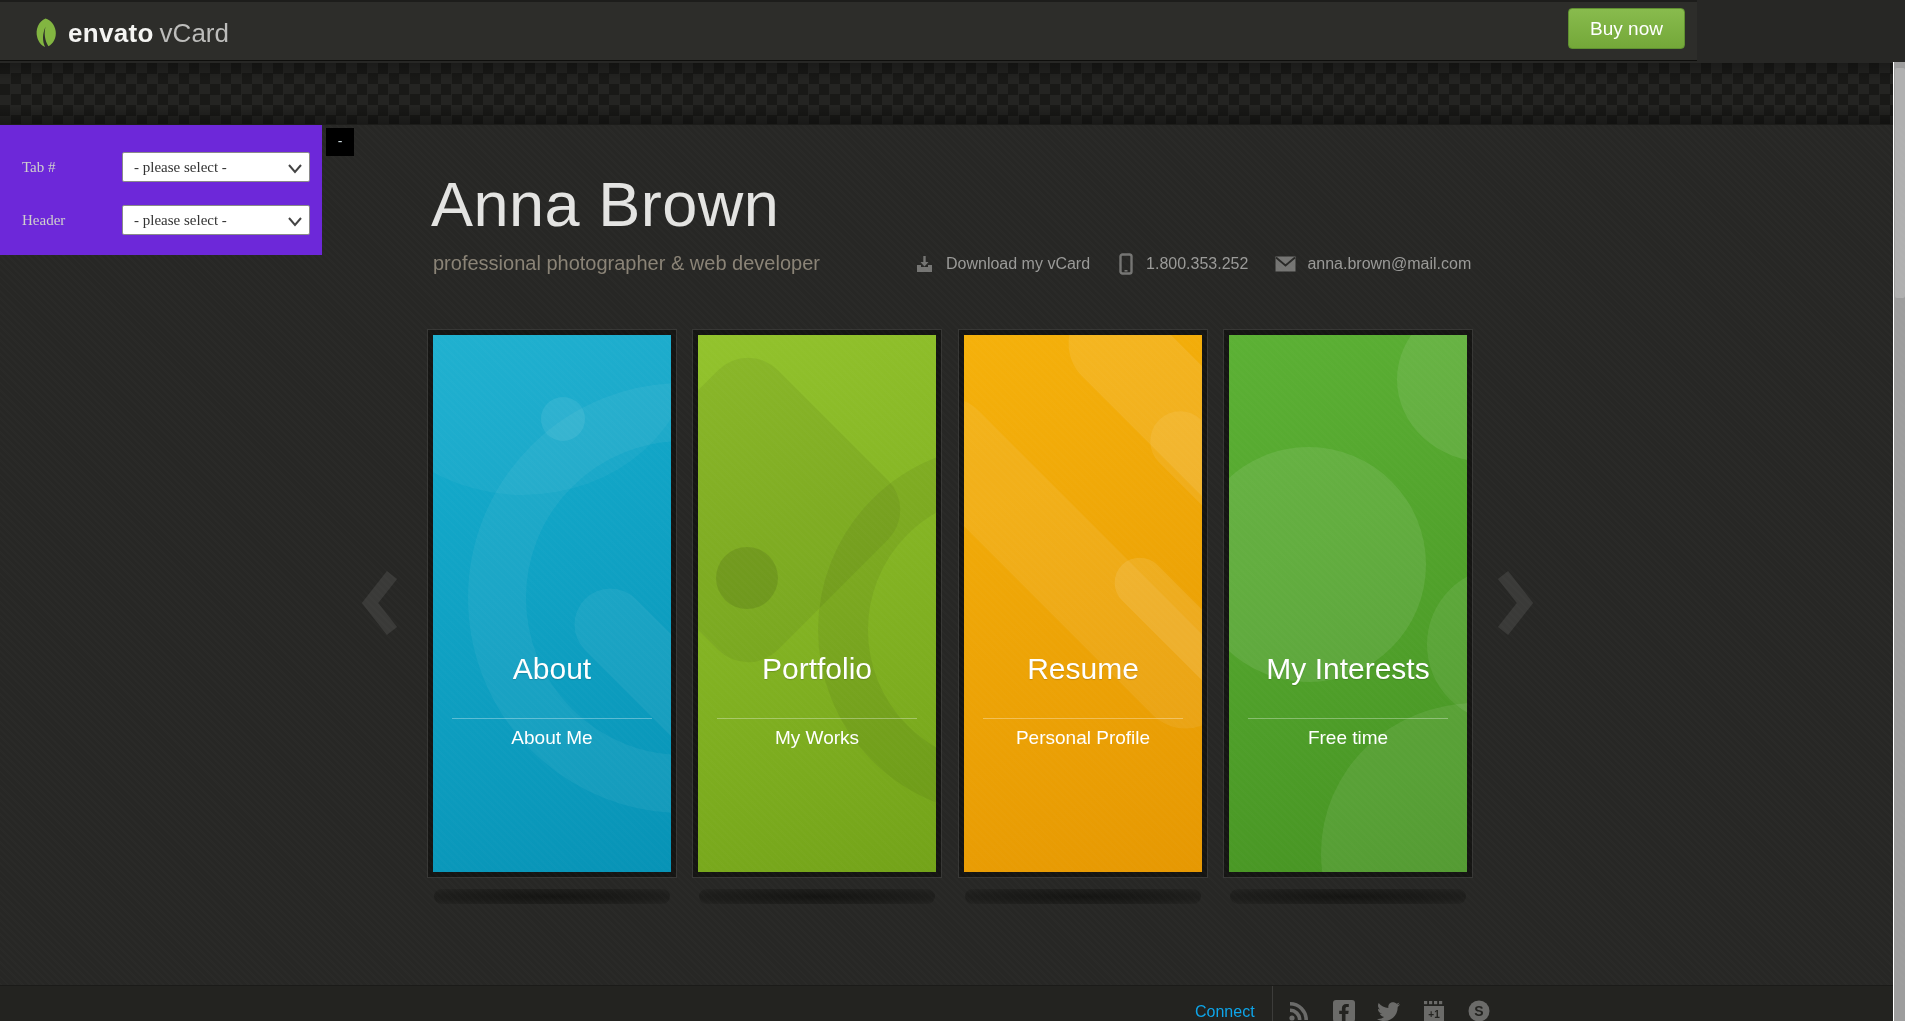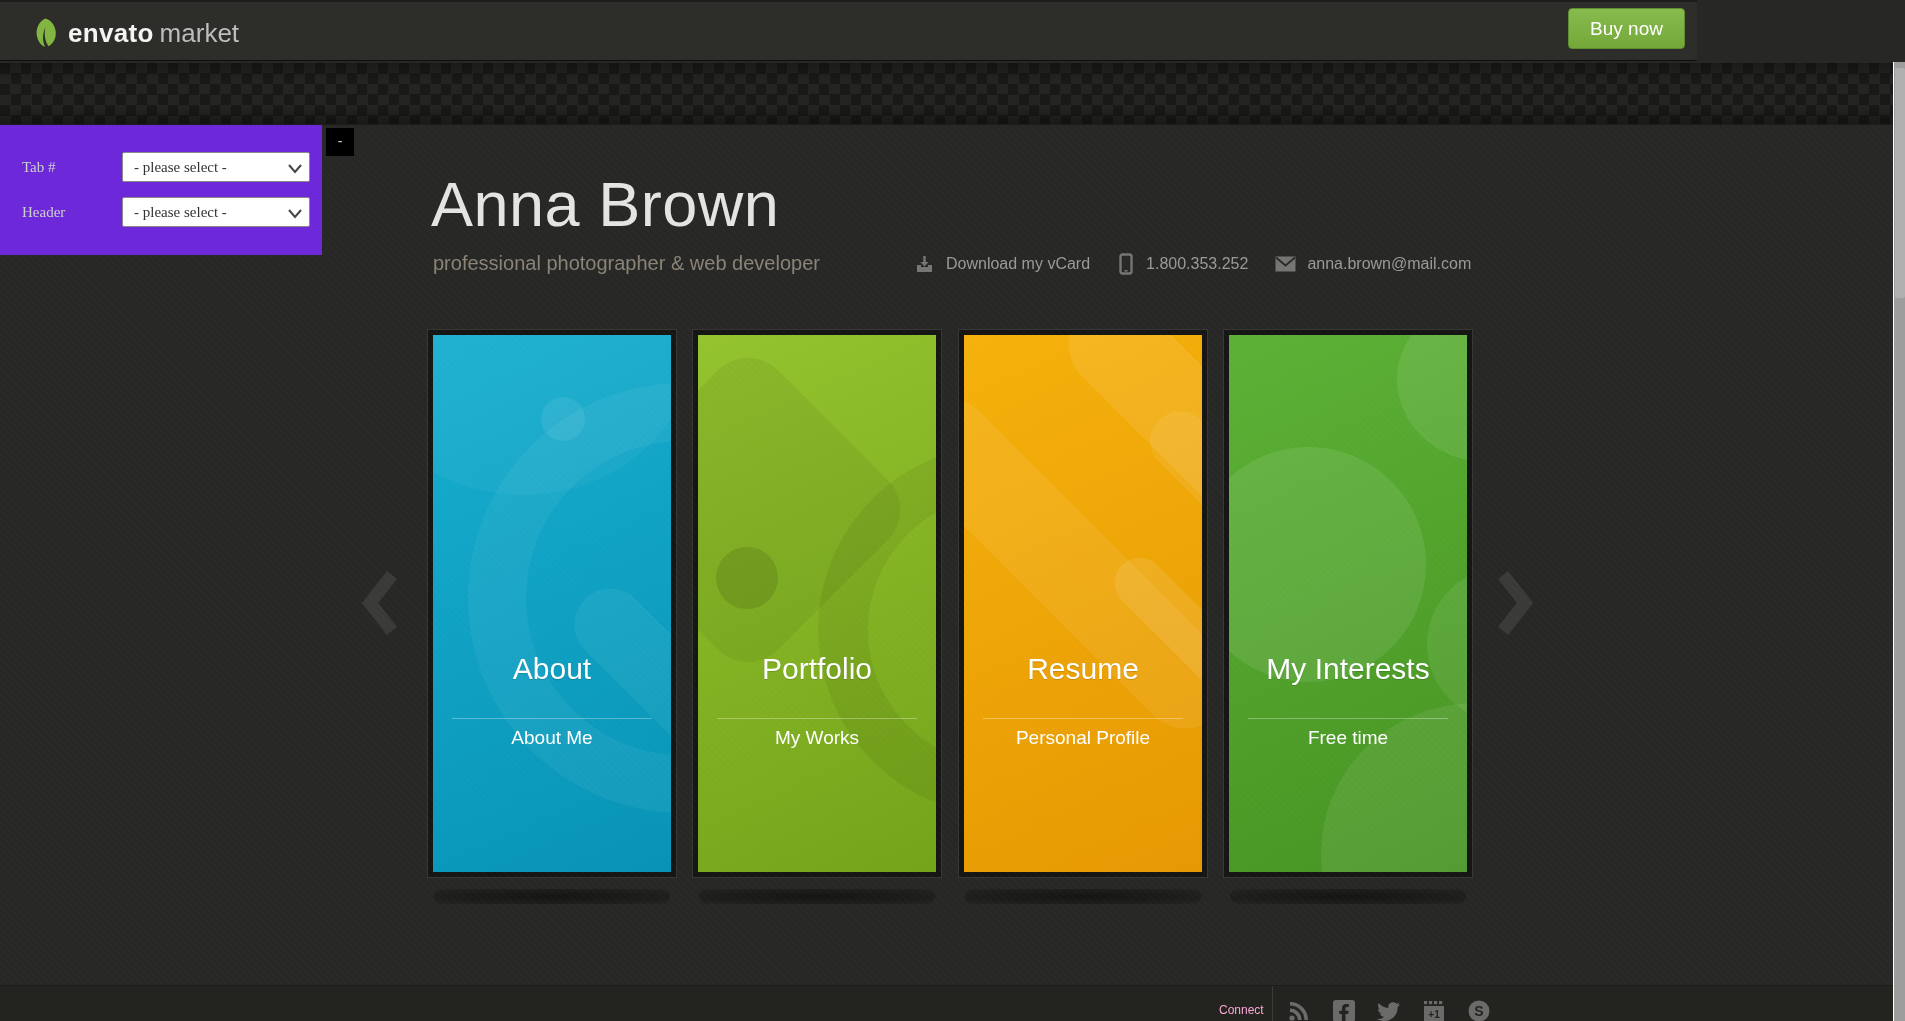--- a/index.html
+++ b/index.html
@@ -26,21 +26,21 @@
   .texture { position:absolute; left:0; top:63px; width:1905px; height:62px;
              background:repeating-conic-gradient(#242422 0% 25%, #191917 25% 50%);
              background-size:21px 21px; }
   .texture::after { content:""; position:absolute; inset:0;
              background:linear-gradient(rgba(0,0,0,0.25), rgba(0,0,0,0) 30%, rgba(0,0,0,0) 70%, rgba(0,0,0,0.3));
              border-bottom:1px solid #1c1c1a; }
 
   
   .panel { position:absolute; left:0; top:125px; width:322px; height:130px; background:#6d28d9; z-index:20; }
   .panel-row { position:absolute; left:0; width:322px; height:30px; }
-  .panel-row.r0 { top:27px; } .panel-row.r1 { top:72px; }
+  .panel-row.r0 { top:27px; } .panel-row.r1 { top:80px; }
   .panel-label { position:absolute; left:22px; top:7px; color:#cfcfcd; font-size:15px;
                  font-family:"Liberation Serif", serif; }
   .select-box { position:absolute; left:122px; top:0; width:188px; height:30px; background:#fff;
                 border:1px solid #8a8a8a; border-radius:2px; cursor:pointer; }
   .select-box .sel-text { position:absolute; left:11px; top:6px; font-size:15px; color:#333;
                 font-family:"Liberation Serif", serif; }
   .select-box svg { position:absolute; right:7px; top:9px; width:14px; height:12px; }
   .panel-toggle { position:absolute; left:326px; top:128px; width:28px; height:28px; background:#000;
                   color:#cdd9de; font-size:14px; text-align:center; line-height:26px; cursor:pointer; z-index:21; }
 
@@ -100,21 +100,21 @@
                  background:radial-gradient(ellipse at center, #141412 0%, #1d1d1b 65%, #242422 100%); }
   .cs0 { left:434px; } .cs1 { left:699px; } .cs2 { left:965px; } .cs3 { left:1230px; }
 
   
   .arrow { position:absolute; top:570px; width:36px; height:66px; cursor:pointer; }
   .arrow-left { left:362px; } .arrow-right { left:1497px; }
 
   
   .footer { position:absolute; left:0; top:985px; width:1905px; height:36px; background:#232320;
             border-top:1px solid #1b1b19; }
-  .connect-label { position:absolute; left:1195px; top:17px; color:#f9a8d4; font-size:12px;margin-left:24px; }
+  .connect-label { position:absolute; left:1195px; top:17px; color:#0ea5e9; font-size:16px; }
   .footer-divider { position:absolute; left:1272px; top:0; width:1px; height:36px; background:#3c3c3a; }
   .social { position:absolute; left:1287px; top:12px; display:flex; column-gap:21px; align-items:flex-start; }
   .social .sicon { width:24px; height:26px; cursor:pointer; }
 
   
   .scrollbar { position:absolute; right:0; top:62px; width:12px; height:959px; background:#9d9d9d;
                border-left:1px solid #ffffff; cursor:pointer; }
   .scrollbar .thumb { position:absolute; left:1px; top:6px; width:10px; height:230px; background:#b0b0b0;
                border-radius:2px; }
 </style>
@@ -122,21 +122,21 @@
 <body>
 
 <div id="page">
 
   <div class="topbar">
     <div class="logo">
       <svg viewBox="0 0 28 32">
         <path d="M13 1 C6 4 2 12 4.5 21 C5.6 25 8.5 29 12.5 30.5 C9.5 24 9.8 16.5 13 9.5 C11.2 16.5 12.2 23.5 16 29.8 C21 27.5 24.5 21 23.5 14 C22.6 7.5 18.5 2.5 13 1 Z" fill="#82b541"></path>
       </svg>
       <span class="envato">envato</span>
-      <span class="market">market</span>
+      <span class="market">vCard</span>
     </div>
     <div class="buy-btn">Buy now</div>
   </div>
 
   <div class="texture"></div>
 
   <div class="panel">
     <div class="panel-row r0">
       <span class="panel-label">Tab #</span>
       <div class="select-box">

